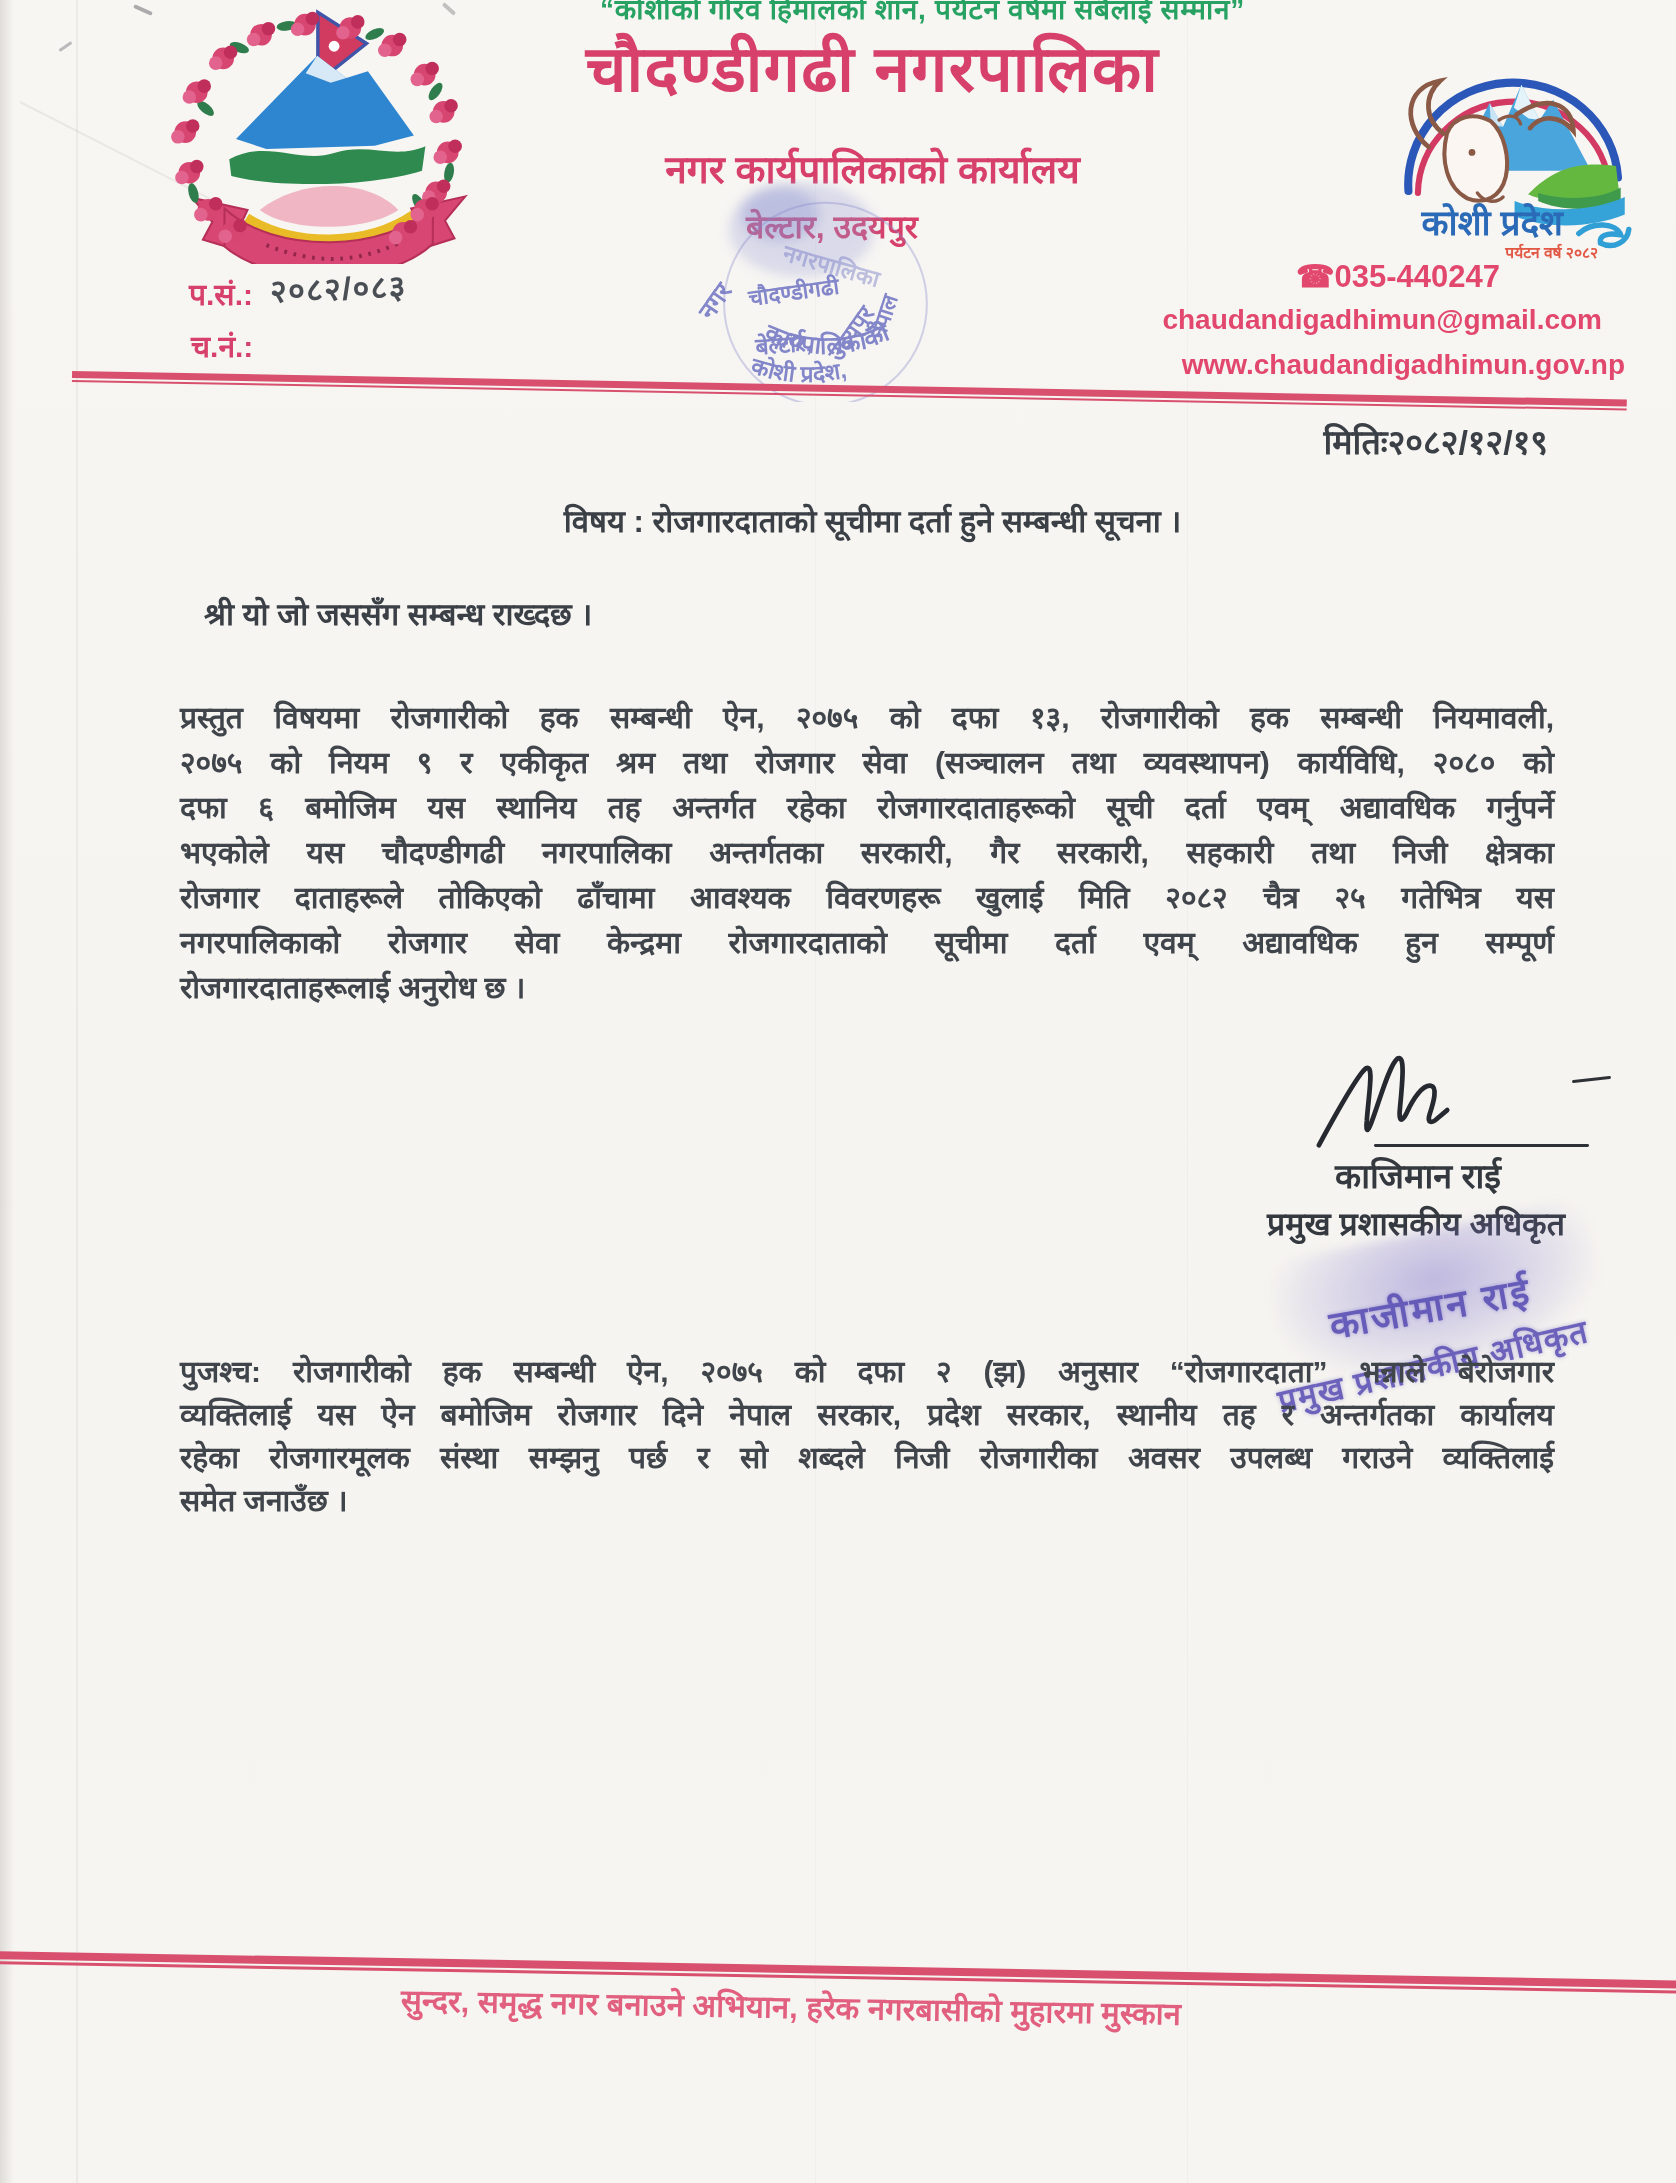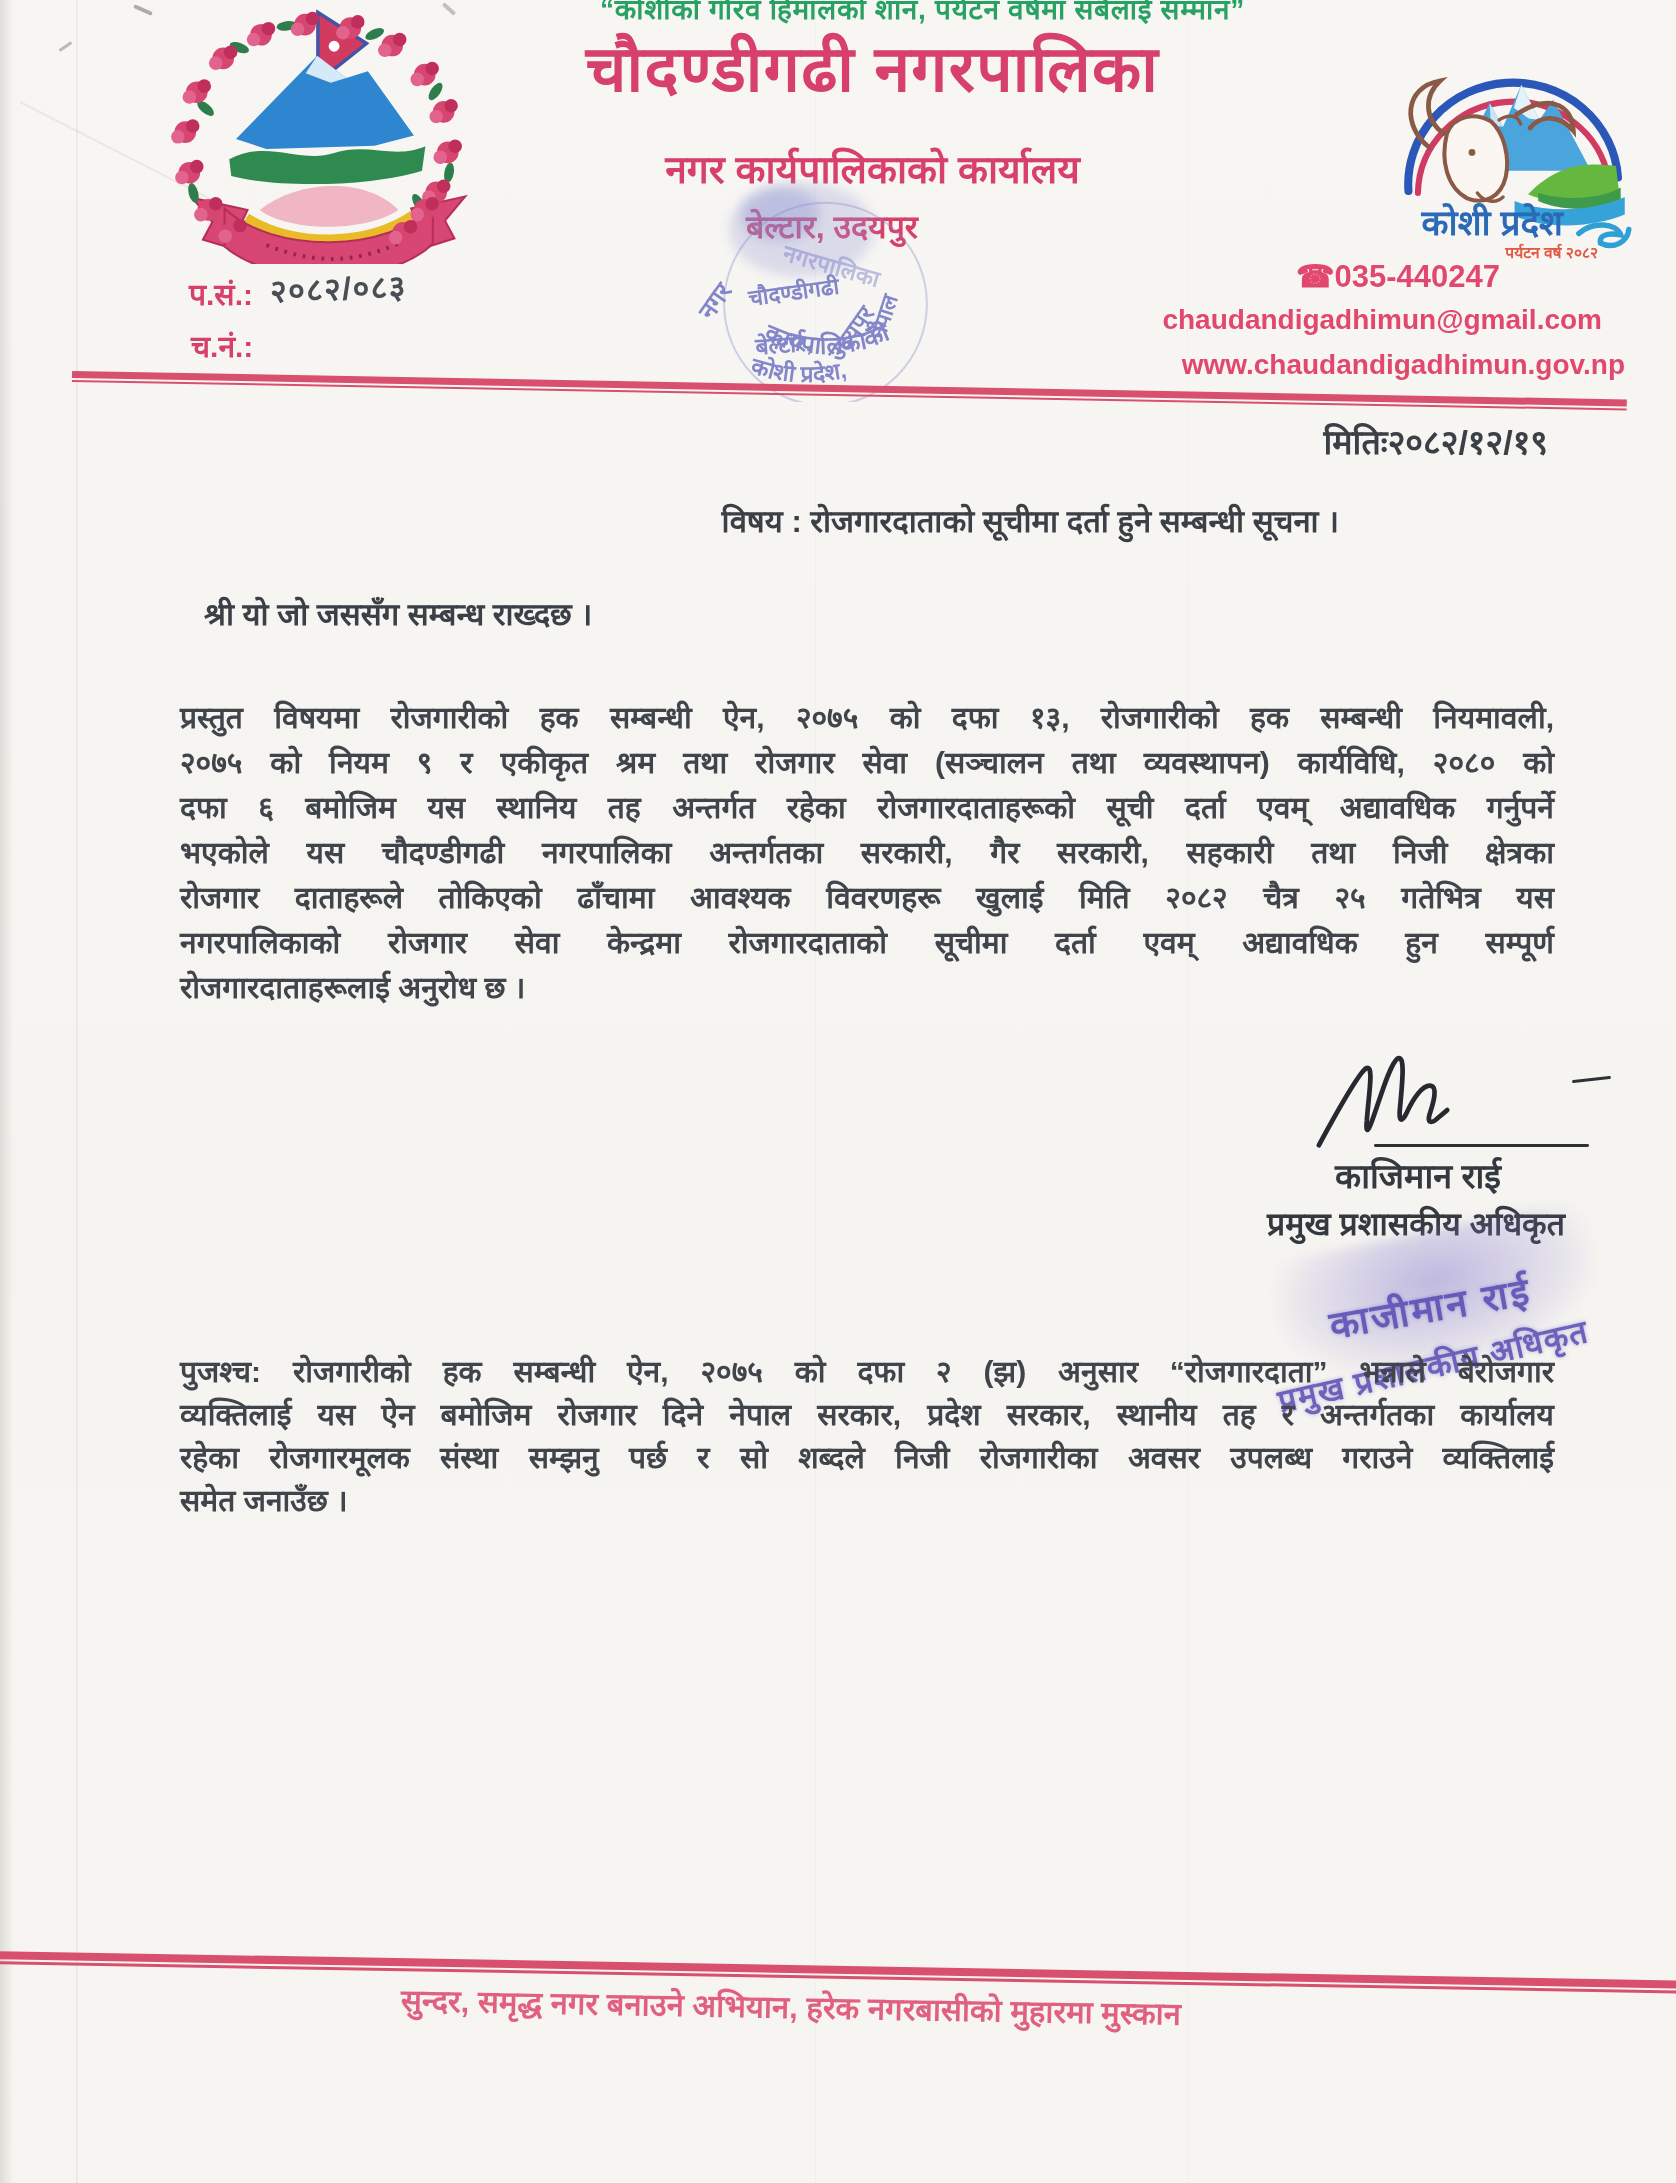--- a/index.html
+++ b/index.html
@@ -33,21 +33,21 @@
   
   .dbl-rule{transform-origin:left center;}
   .dbl-rule .thick{height:6.8px;background:#d8506e;}
   .dbl-rule .thin{margin-top:2px;height:2px;background:#d8506e;}
   .rule-top{left:72px;top:371px;width:1555px;transform:rotate(1.05deg);}
   .rule-bottom{left:-10.8px;top:1951px;width:1704px;transform:rotate(1.0deg);}
   .rule-bottom .thick{height:8px;}
   .rule-bottom .thin{height:2.7px;}
   
   .date-line{left:1217px;top:418px;width:331px;text-align:right;font-size:34px;font-weight:700;color:#3b4047;}
-  .subject{left:406px;top:499px;width:933px;text-align:right;font-size:31px;font-weight:700;color:#3b4047;}
+  .subject{left:406px;top:499px;width:933px;text-align:center;font-size:31px;font-weight:700;color:#3b4047;}
   .salute{left:204px;top:592px;font-size:31px;font-weight:700;color:#3b4047;}
   .body-par{left:180px;top:695px;width:1374px;font-size:30px;font-weight:700;color:#40454c;}
   .body-par .line{line-height:45px;text-align:justify;text-align-last:justify;}
   .body-par .line.last, .ps-par .line.last{text-align-last:left;}
   .ps-par{left:180px;top:1350px;width:1374px;font-size:30px;font-weight:600;color:#40454c;}
   .ps-par .line{line-height:43px;text-align:justify;text-align-last:justify;}
   
   .sig-dash{left:1572px;top:1078px;width:39px;height:3.4px;background:#2e3136;transform:rotate(-6deg);border-radius:1.4px;}
   .sig-line{left:1374px;top:1144px;width:215px;height:3.4px;background:#2e3136;border-radius:1.4px;}
   .sig-name{left:1259px;top:1152px;width:318px;text-align:center;font-size:34px;font-weight:700;color:#34383f;}

